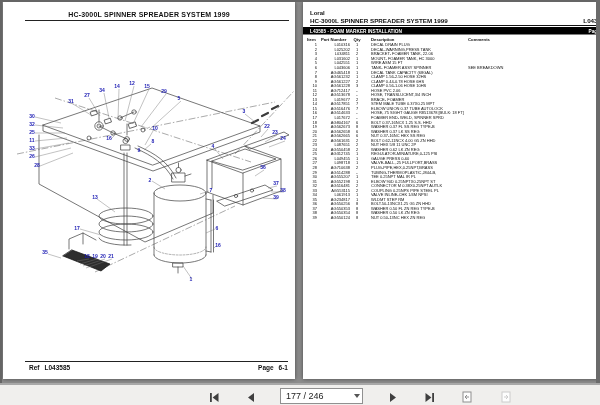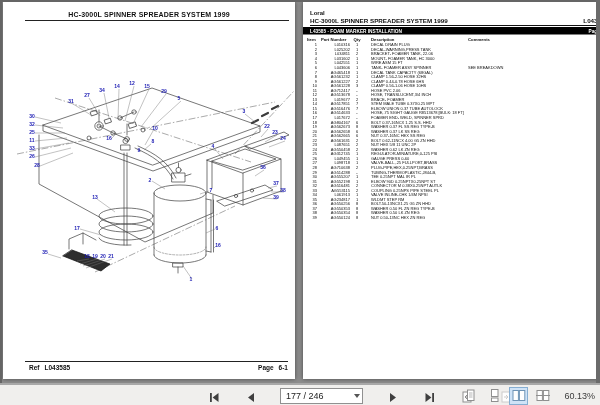--- a/index.html
+++ b/index.html
@@ -604,41 +604,13 @@
         </svg>
     </div>
     <div class="viewbtn">
       <svg width="14" height="14" viewBox="0 0 14 14">
           <rect x="3" y="2" width="8" height="10" fill="#fdfdfd" stroke="#cccccc"></rect>
           <path d="M5,7 h4 M9,7 l-2,-2 M9,7 l-2,2" stroke="#cccccc" fill="none"></path>
         </svg>
     </div>
   </div>
 
-  <div class="right-group">
-    <div class="layoutbtn">
-      <svg width="13" height="13" viewBox="0 0 13 13">
-          <rect x="3.5" y="1" width="6.5" height="10.5" fill="#fff" stroke="#8f8f8f"></rect>
-          <path d="M5,4 h3.5 M5,6 h3.5 M5,8 h3.5" stroke="#b5b5b5"></path>
-        </svg>
-    </div>
-    <div class="layoutbtn">
-      <svg width="13" height="13" viewBox="0 0 13 13">
-          <rect x="3.5" y="0.5" width="6.5" height="7" fill="#fff" stroke="#8f8f8f"></rect>
-          <rect x="3.5" y="9" width="6.5" height="3.5" fill="#fff" stroke="#8f8f8f"></rect>
-        </svg>
-    </div>
-    <div class="layoutbtn selected">
-      <svg width="14" height="13" viewBox="0 0 14 13">
-          <rect x="1" y="1.5" width="5.4" height="10" fill="#fff" stroke="#6f94b5"></rect>
-          <rect x="7.4" y="1.5" width="5.4" height="10" fill="#fff" stroke="#6f94b5"></rect>
-        </svg>
-    </div>
-    <div class="layoutbtn">
-      <svg width="14" height="13" viewBox="0 0 14 13">
-          <rect x="1" y="1.5" width="5.4" height="10" fill="#fff" stroke="#8f8f8f"></rect>
-          <rect x="7.4" y="1.5" width="5.4" height="10" fill="#fff" stroke="#8f8f8f"></rect>
-          <path d="M0,6.5 h14" stroke="#8f8f8f"></path>
-        </svg>
-    </div>
-    <div class="zoom-label">60.13%</div>
-  </div>
 </div>
 
 </body></html>

